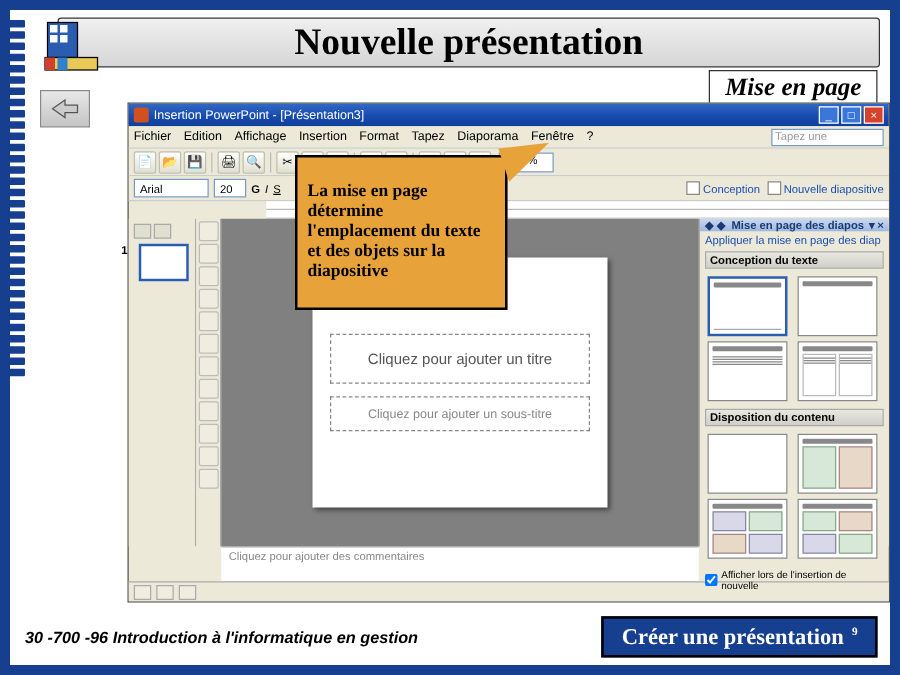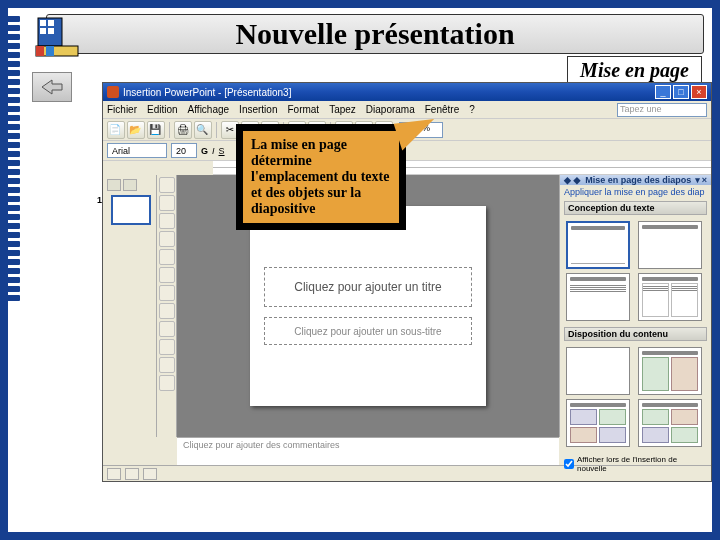--- a/index.html
+++ b/index.html
@@ -350,22 +350,22 @@
   }
   .status-bar .vb {
     width:14px;height:12px;border:1px solid #aaa;background:#f0ede0;
   }
   .callout {
     position: absolute;
     left: 228px;
     top: 116px;
     width: 170px;
     background: #e8a23a;
-    border: 7px solid #000000;
-    padding: 6px 8px;
+    border: 2px solid #000000;
+    padding: 20px 8px;
     font-family: "Times New Roman", serif;
     font-size: 14px;
     font-weight: bold;
     z-index: 50;
     line-height: 1.15;
   }
   .callout::after {
     content:"";
     position:absolute;
     right:-38px;
@@ -514,20 +514,30 @@
       <div class="tb-btn">🔗</div>
       <div class="zoom">39%</div>
     </div>
 
     <div class="fmt-toolbar">
       <div class="font-box" style="width:60px;">Arial</div>
       <div class="font-box" style="width:26px;">20</div>
       <div class="tb-btn" style="font-weight:bold;">G</div>
       <div class="tb-btn" style="font-style:italic;">I</div>
       <div class="tb-btn" style="text-decoration:underline;">S</div>
+      <div class="right-links">
+        <span>
+            <span class="sq"></span>
+            <span>Conception</span>
+          </span>
+        <span>
+            <span class="sq"></span>
+            <span>Nouvelle diapositive</span>
+          </span>
+      </div>
     </div>
 
     <div class="ruler"></div>
 
     <div class="main-area">
       <div class="thumb-col">
         <div class="thumb-tabs">
           <span></span>
           <span></span>
         </div>
@@ -646,13 +656,20 @@
 
     <div class="status-bar">
       <div class="vb"></div>
       <div class="vb"></div>
       <div class="vb"></div>
     </div>
   </div>
 
   <div class="callout">La mise en page détermine l'emplacement du texte et des objets sur la diapositive</div>
 
+  <div class="footer">
+    <div class="footer-left">30 -700 -96 Introduction à l'informatique en gestion</div>
+    <div class="footer-right">
+      <span>Créer une présentation</span>
+      <span style="font-size:9px;margin-left:2px;vertical-align:super;">9</span>
+    </div>
+  </div>
 </div>
 
 </body></html>

